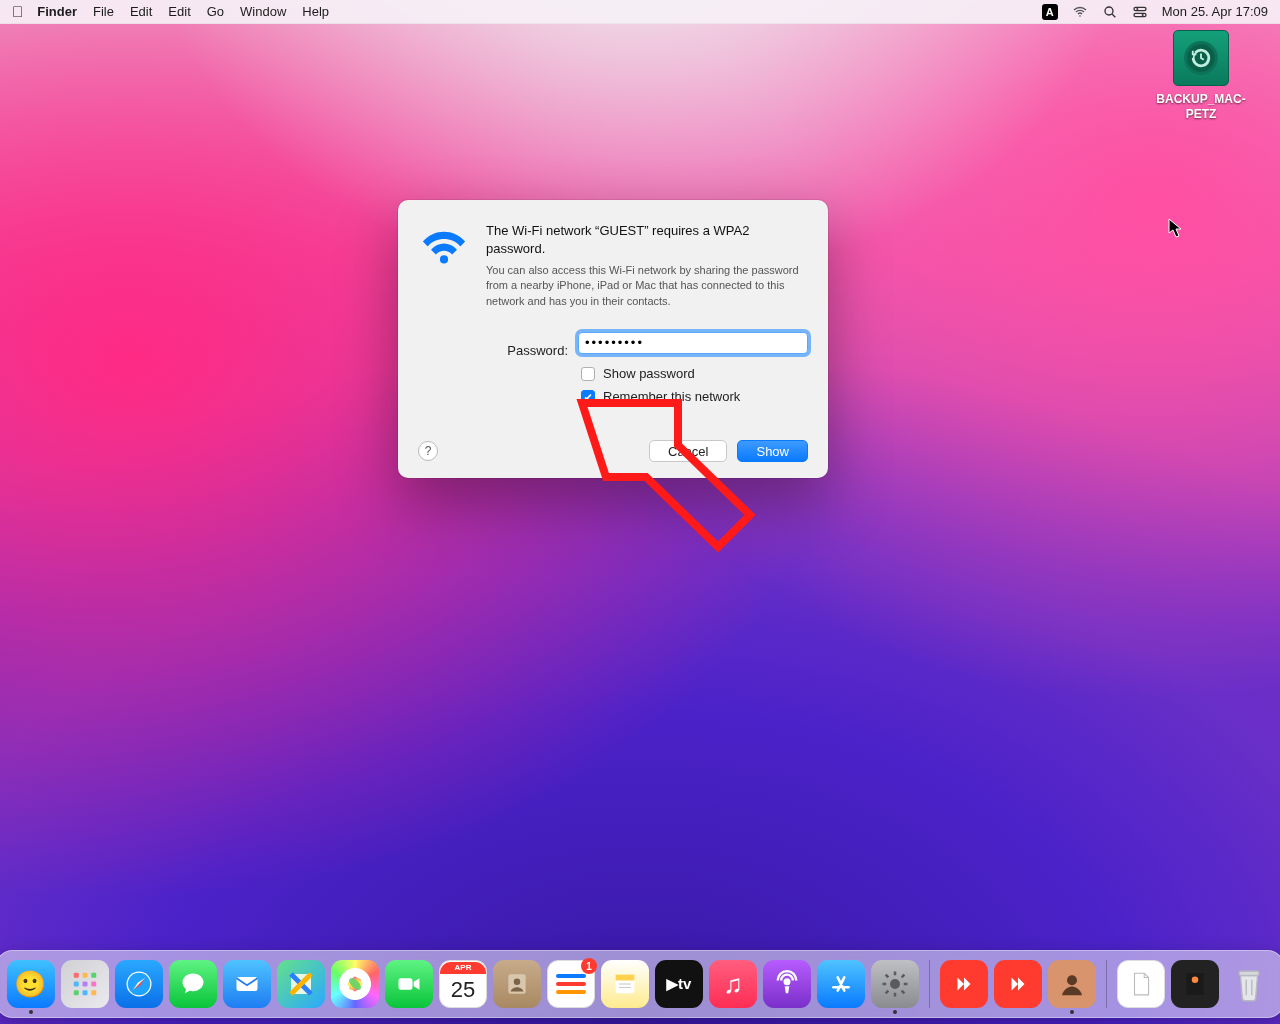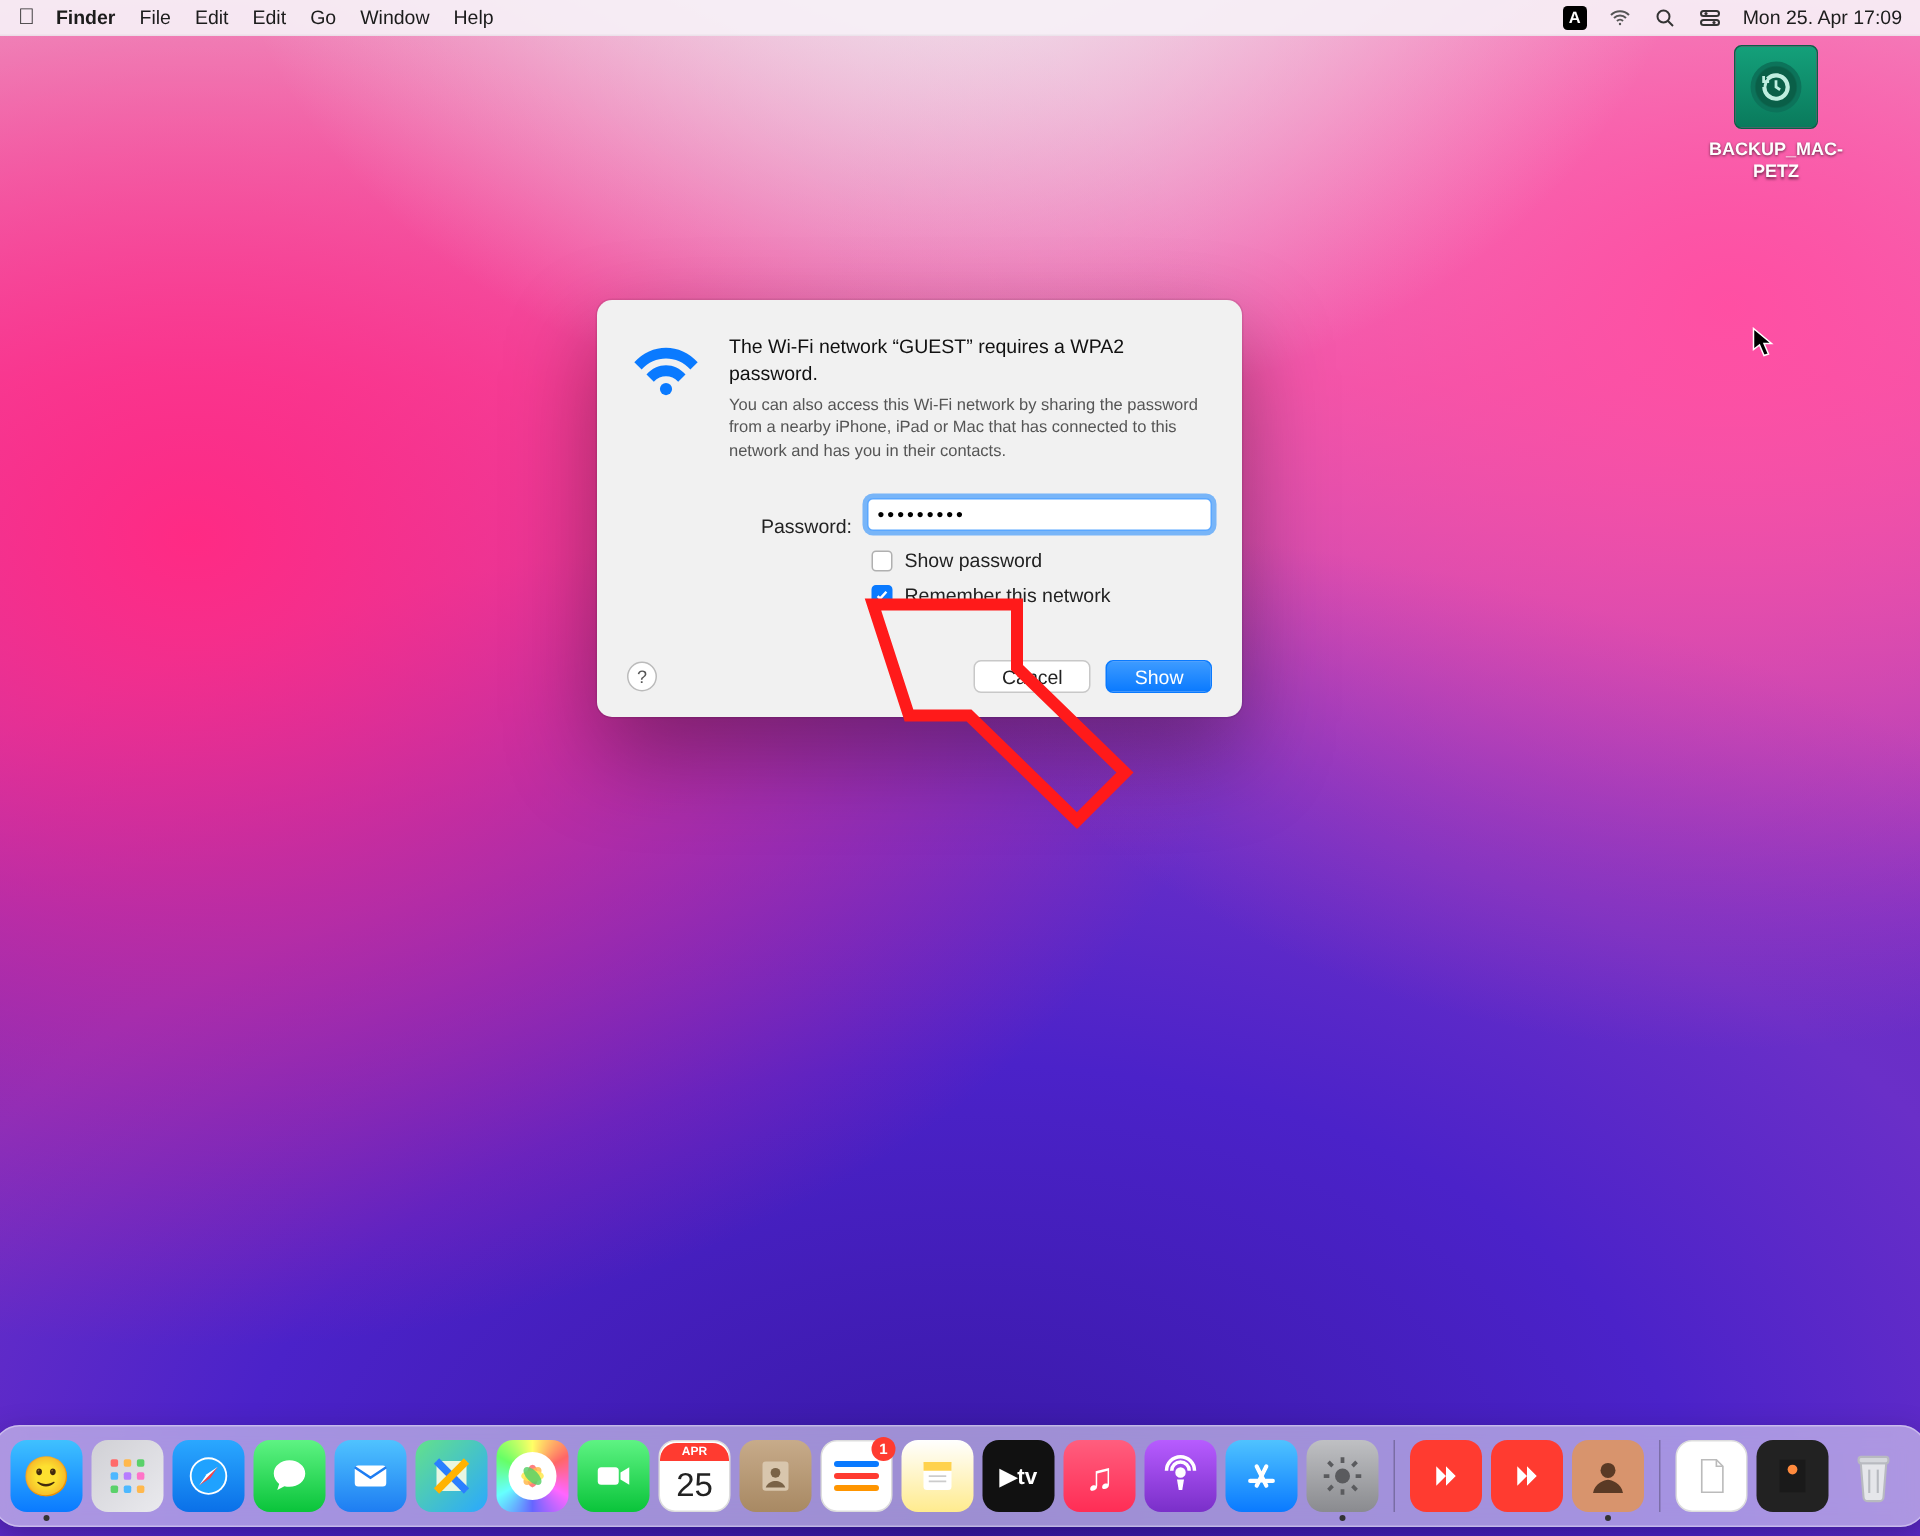--- a/index.html
+++ b/index.html
@@ -34,21 +34,21 @@
 .menubar .apple { font-size: 15px; margin-right: 14px; }
 .menubar .app { font-weight: 600; margin-right: 16px; }
 .menubar .m { margin-right: 16px; text-align: right; }
 .menubar .spacer { flex: 1; }
 .menubar .right { display: flex; align-items: center; gap: 14px; }
 .menubar .right svg { display: block; }
 .status-icon { width: 16px; height: 16px; }
 .abox { width:16px; height:16px; background:#000; color:#fff; border-radius:3px; font-size:11px; font-weight:700; display:flex; align-items:center; justify-content:center; }
 
 
-.desk-icon { position: absolute; top: 30px; right: 48px; width: 96px; text-align: center; }
+.desk-icon { position: absolute; top: 30px; right: 31px; width: 96px; text-align: center; }
 .desk-icon .drive {
   width: 56px; height: 56px; margin: 0 auto 6px;
   background: linear-gradient(180deg,#14a07a,#0a7a5c);
   border-radius: 5px;
   border: 1px solid #0b5f48;
   display:flex; align-items:center; justify-content:center;
 }
 .desk-icon .drive .inner {
   width: 34px; height:34px; border-radius:50%;
   background: radial-gradient(circle at 50% 50%, #0a5f48 55%, #0c735a 60%);

